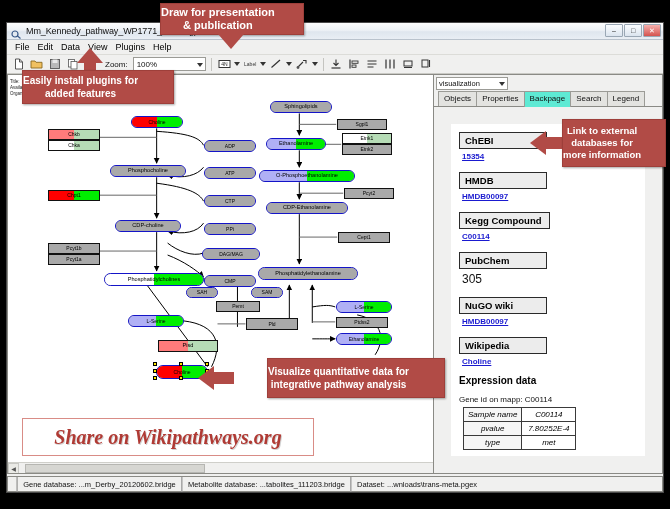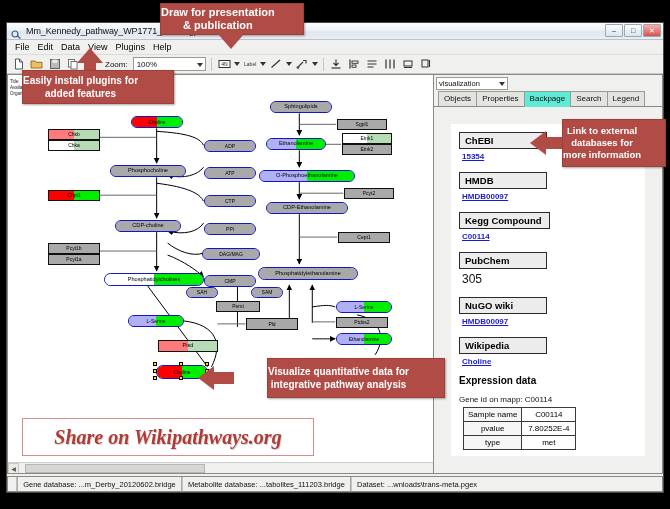--- a/index.html
+++ b/index.html
@@ -174,20 +174,21 @@
   }
   .bp-section {
     font-size: 10px; font-weight: bold; color:#000;
     margin: 2px 0 9px 0;
   }
   .bp-caption { font-size: 8px; color:#111; margin-bottom: 3px; }
   table.bp-table {
     border-collapse: collapse;
     margin-left: 4px;
     background: #000000;
+    font-style: italic;
   }
   table.bp-table td {
     border: 1px solid #3a3a3a;
     font-size: 8px;
     padding: 2px 4px;
     text-align: center;
     color: #000;
     min-width: 54px;
     background: #f6f6f6;
   }

